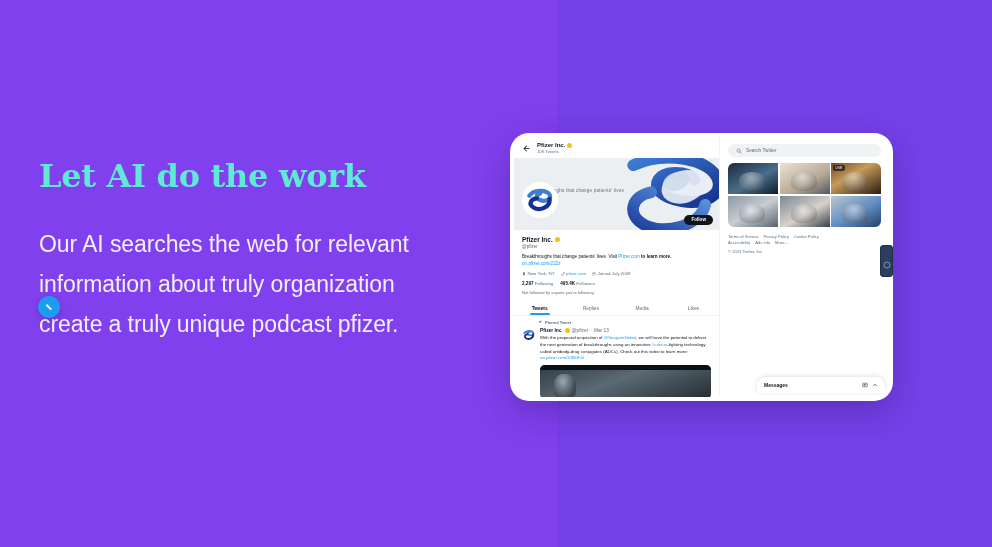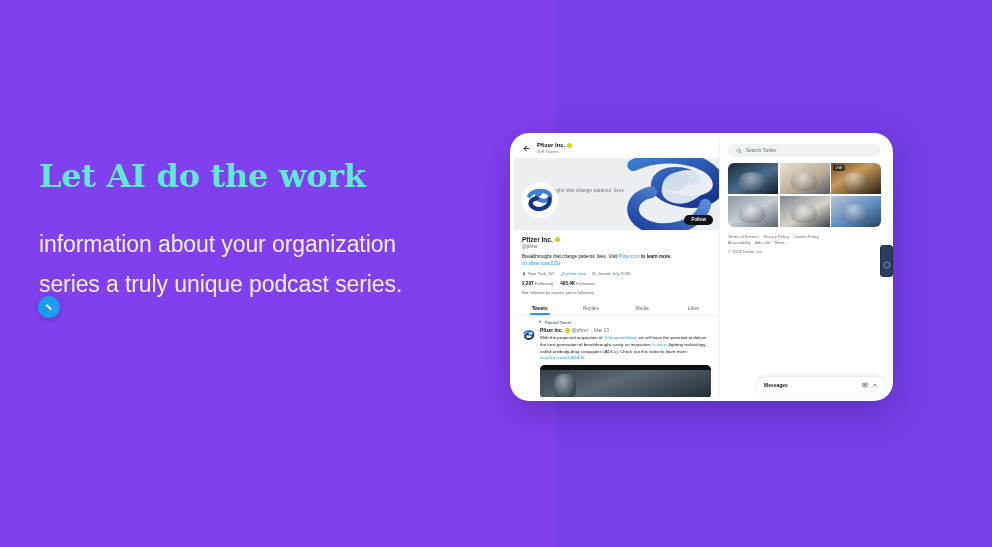--- a/index.html
+++ b/index.html
@@ -281,22 +281,23 @@
 </style>
 </head>
 <body>
 
 <div class="panel-left"></div>
 <div class="panel-right"></div>
 
 <section class="copy">
   <h1 class="headline">Let AI do the work</h1>
   <p class="body-copy">
-    <span class="ln">information about your organization</span>
-    <span class="ln">series a truly unique podcast series.</span>
+    <span class="ln">Our AI searches the web for relevant</span>
+    <span class="ln">information about truly organization</span>
+    <span class="ln">create a truly unique podcast pfizer.</span>
   </p>
 </section>
 
 <div class="device">
   <div class="device-clip">
     <div class="screen">
 
       <div class="tw-main">
 
         <div class="tw-topbar">

